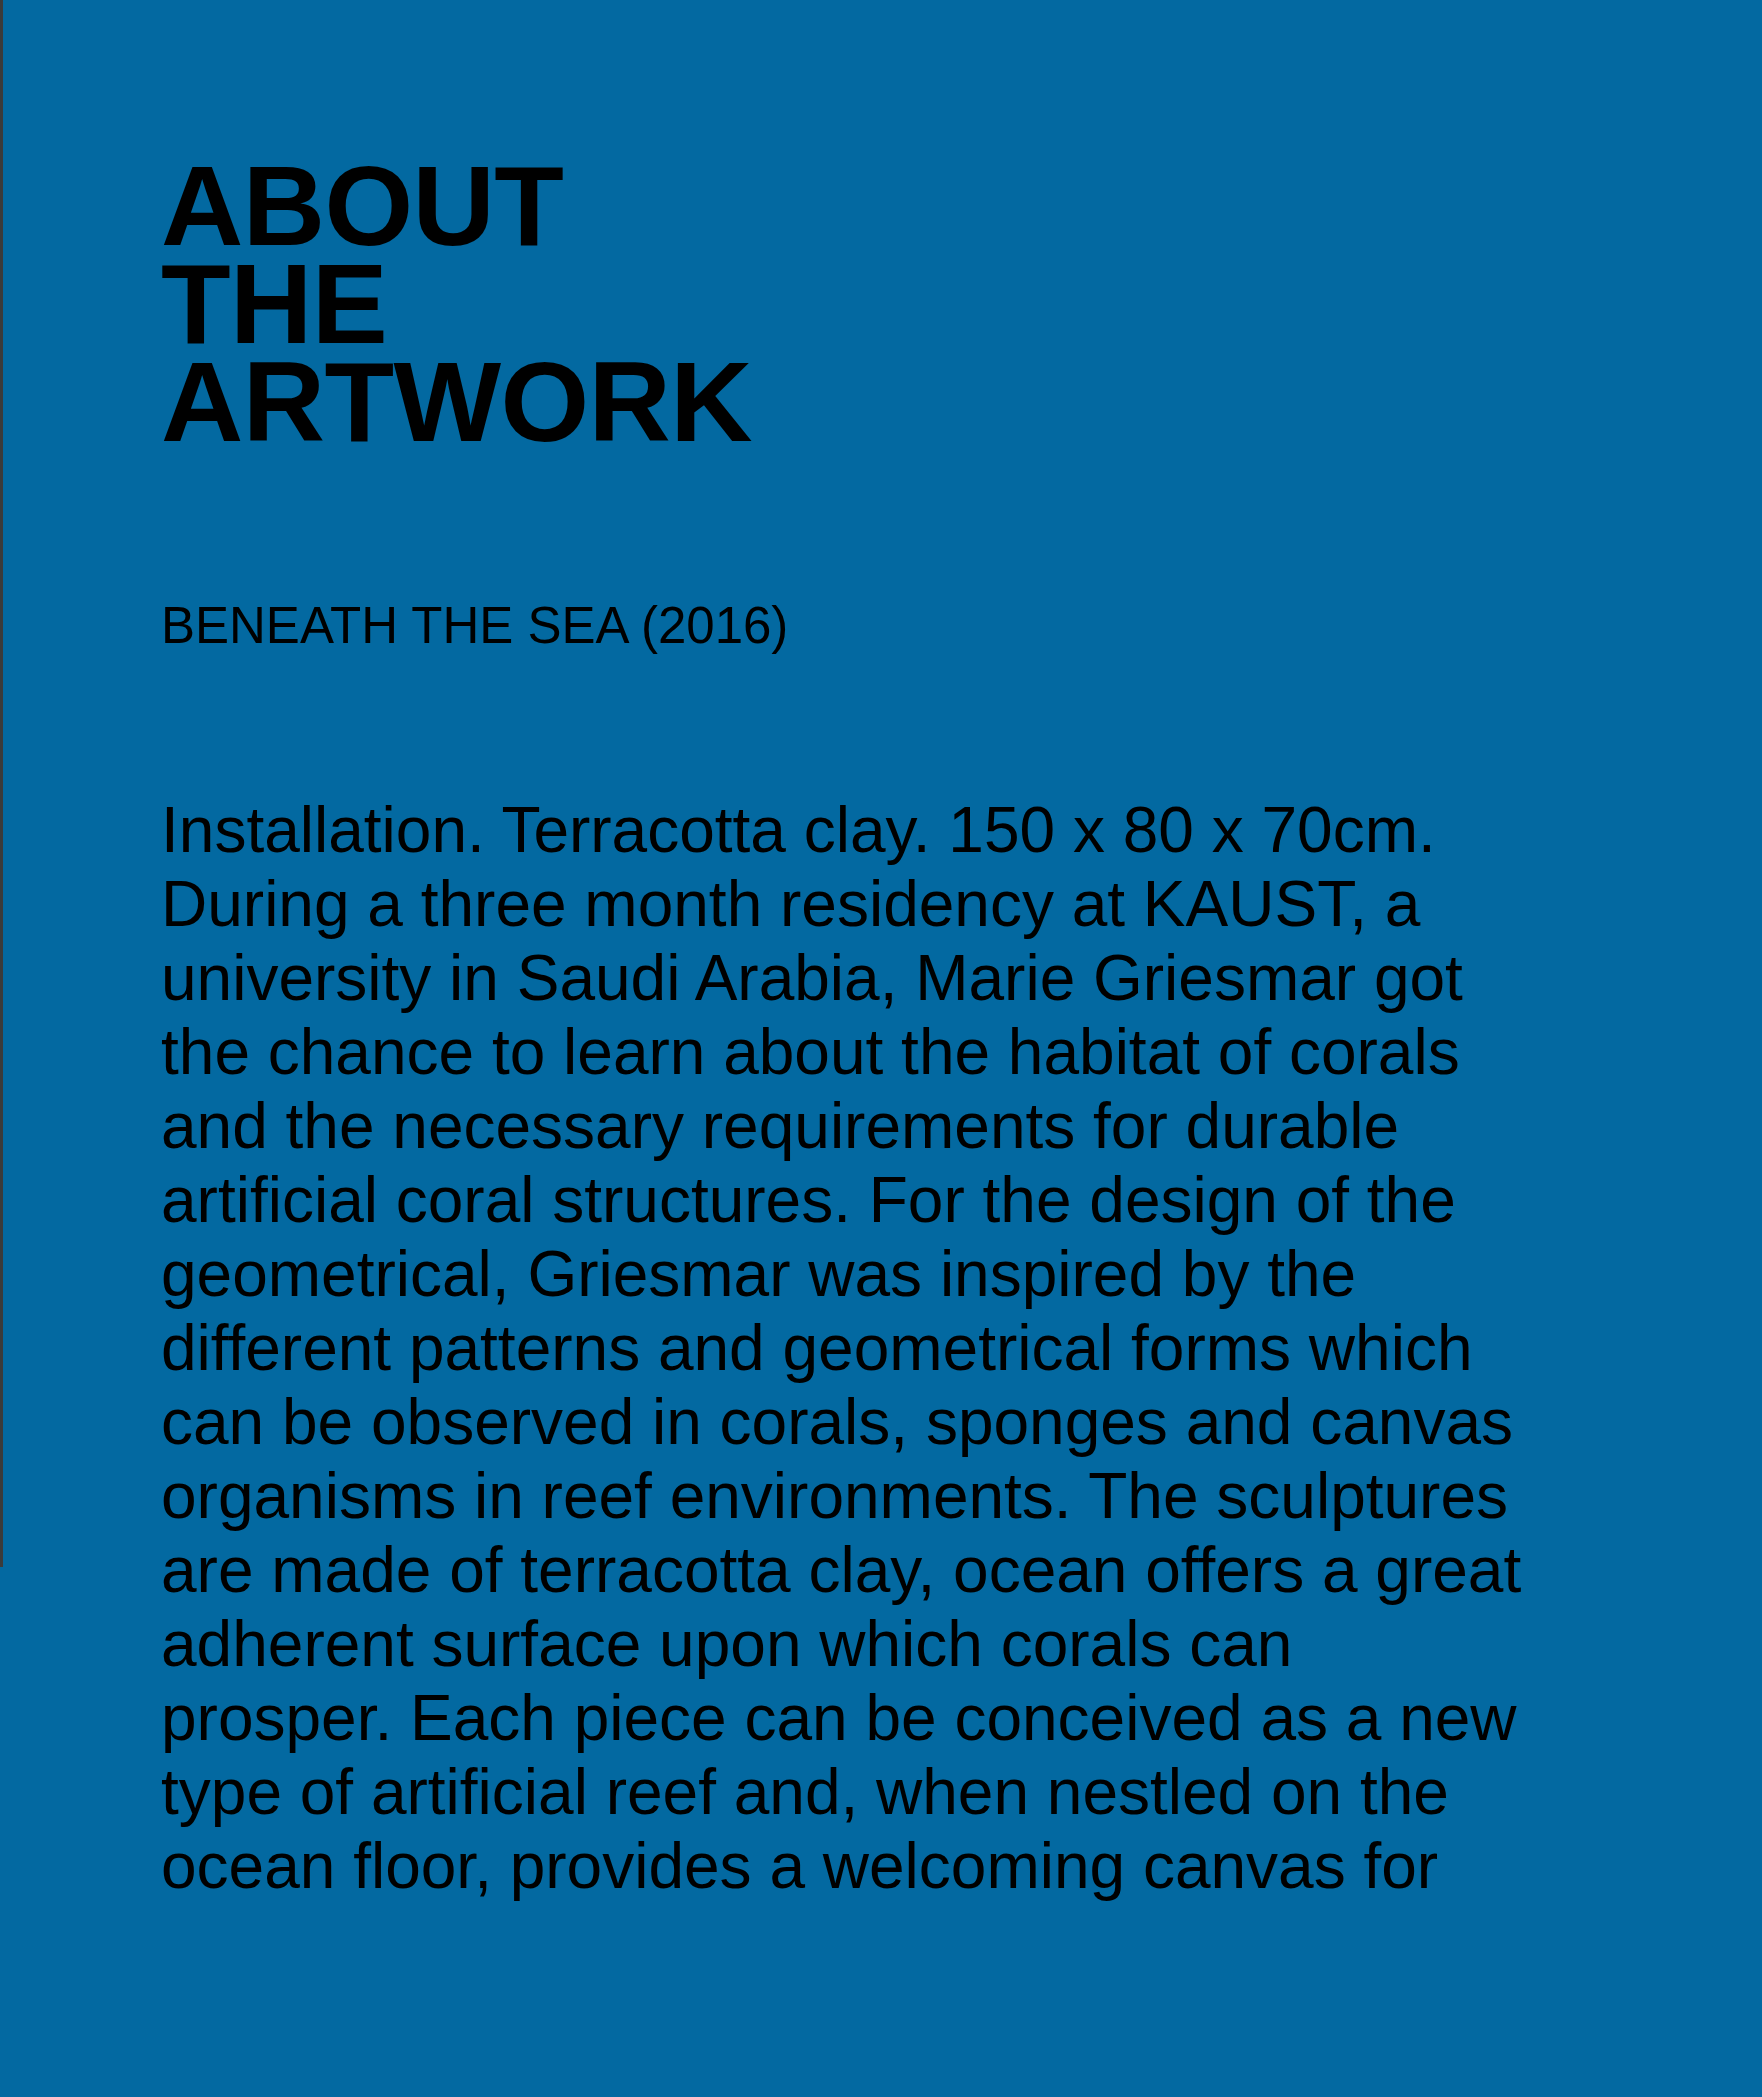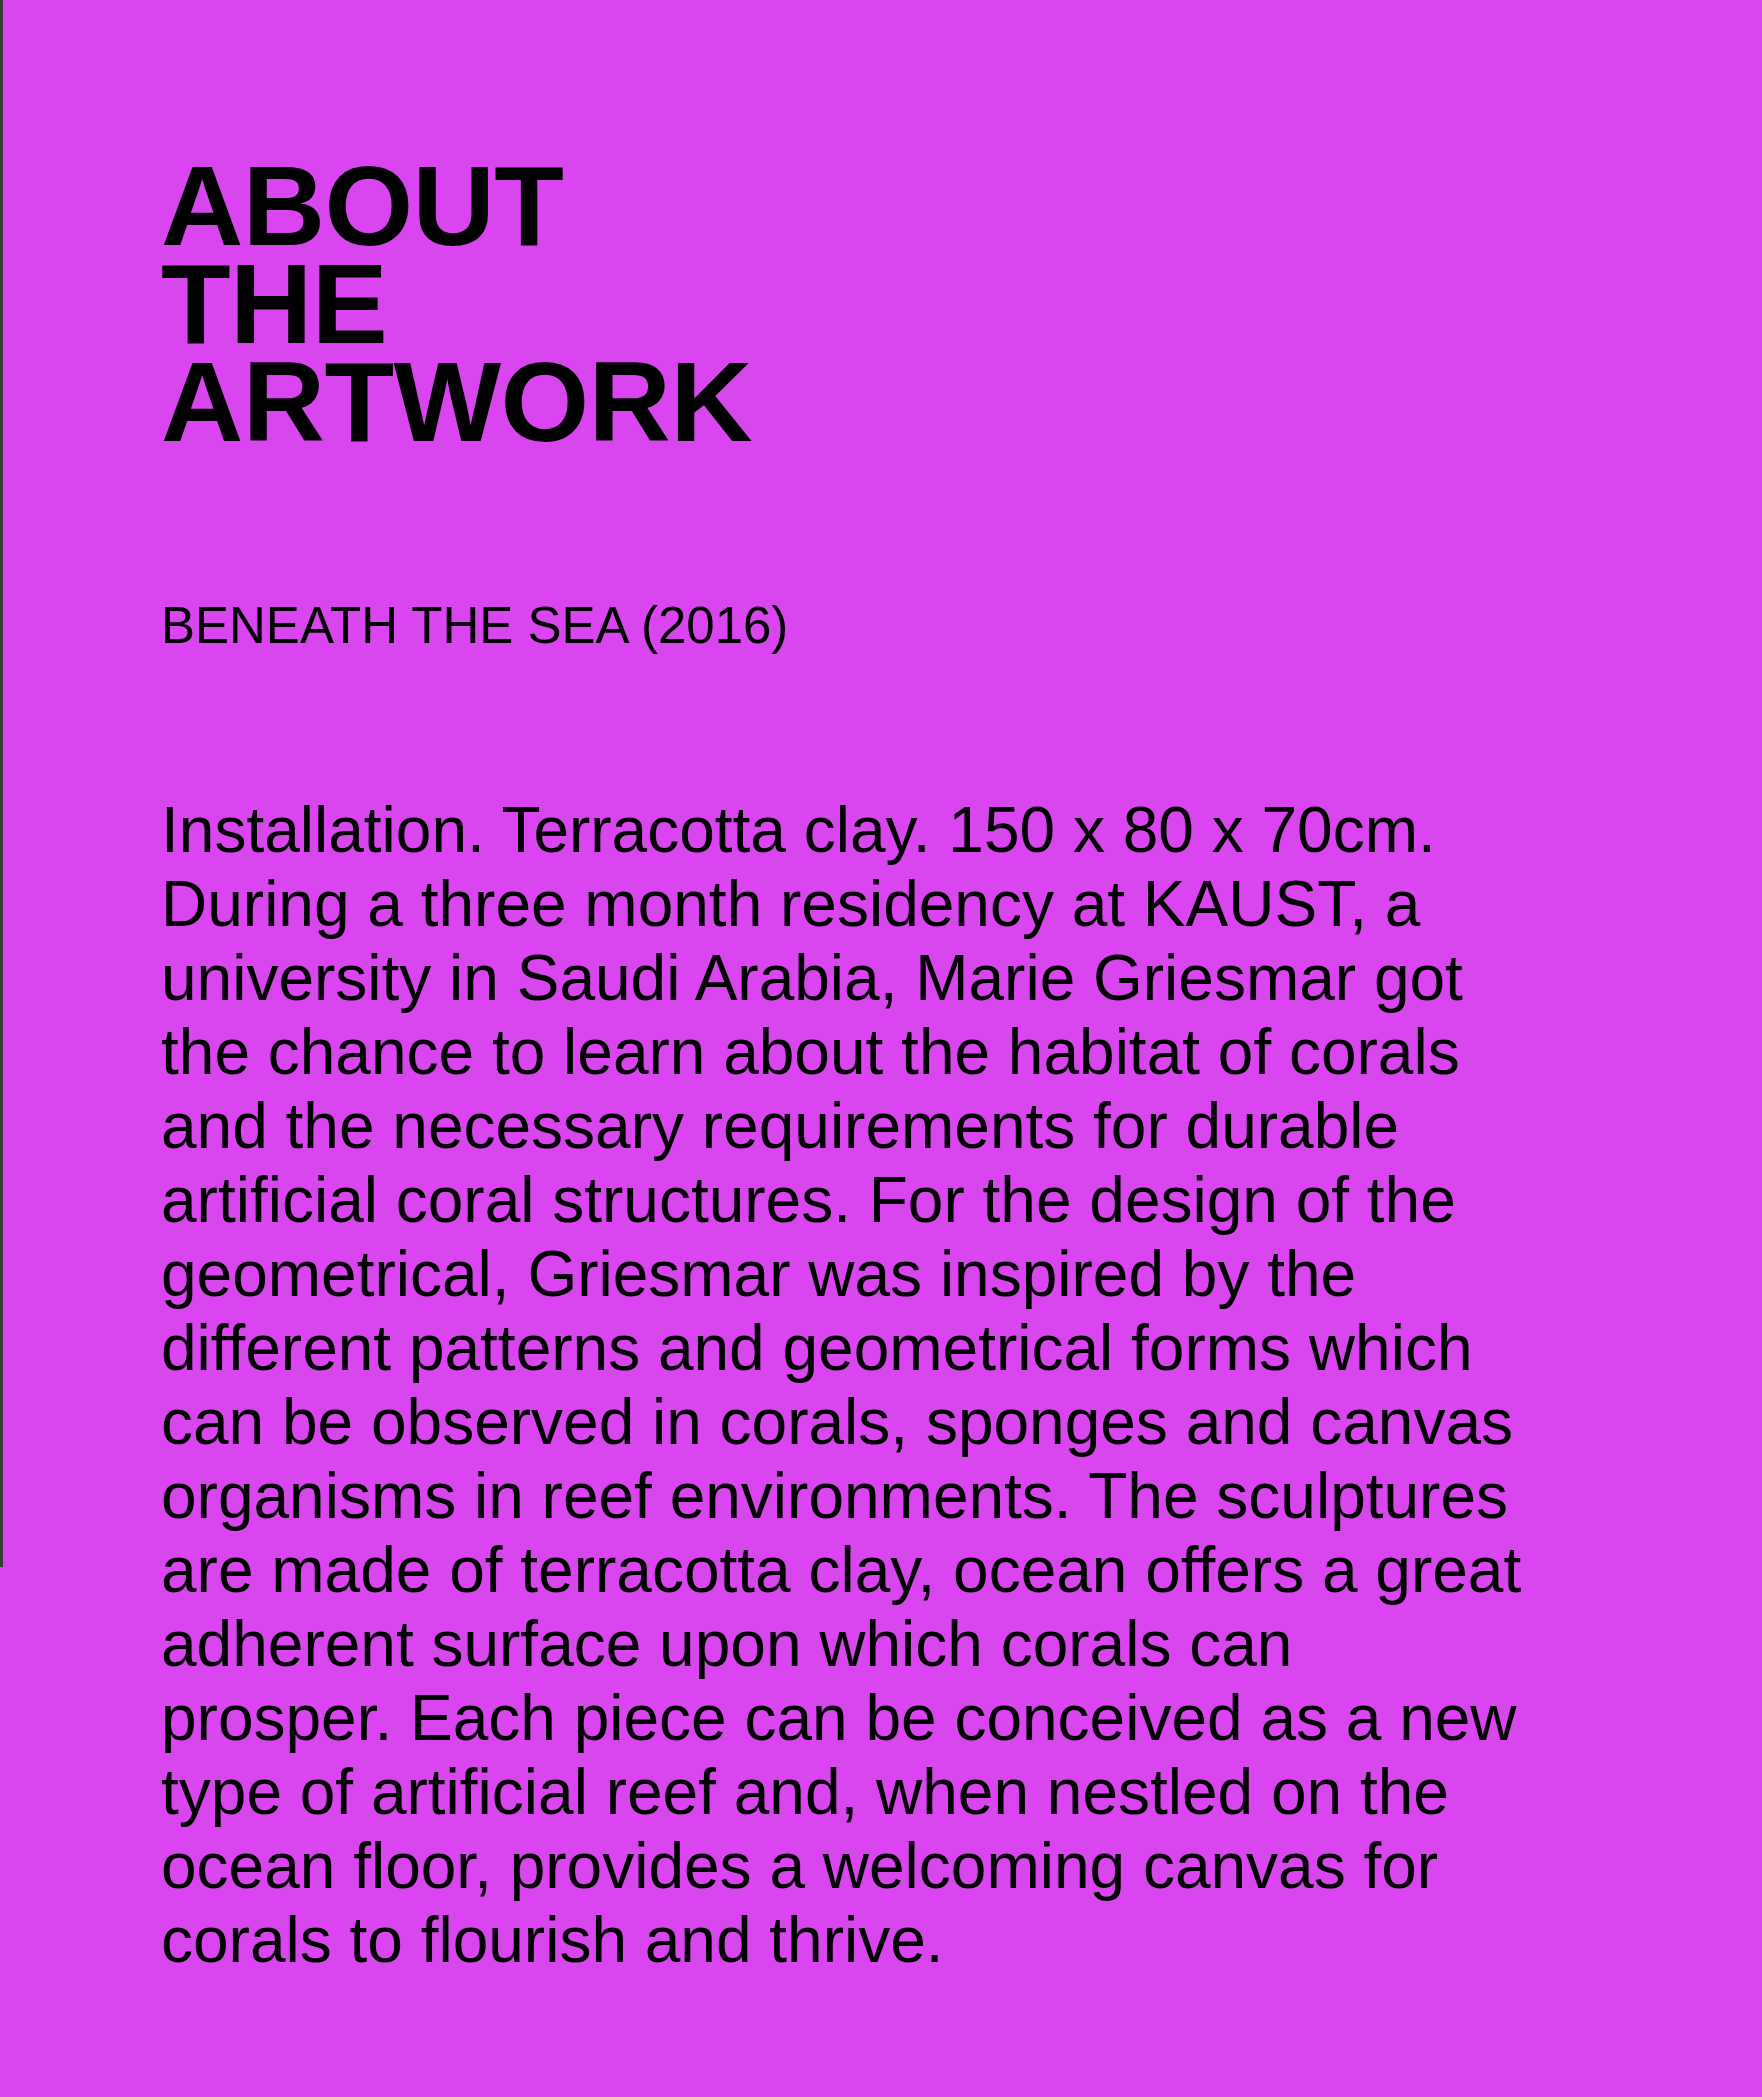--- a/index.html
+++ b/index.html
@@ -4,21 +4,21 @@
 <style>
   html, body {
     margin: 0;
     padding: 0;
     background: #ffffff;
   }
   .page {
     position: relative;
     width: 1762px;
     height: 2097px;
-    background: #d946ef;
+    background: #0369a1;
     overflow: hidden;
     font-family: "Liberation Sans", sans-serif;
     color: #000000;
   }
   .left-rule {
     position: absolute;
     left: 0;
     top: 0;
     width: 2.5px;
     height: 1567px;
@@ -83,17 +83,16 @@
       <div class="description-line">artificial coral structures. For the design of the</div>
       <div class="description-line">geometrical, Griesmar was inspired by the</div>
       <div class="description-line">different patterns and geometrical forms which</div>
       <div class="description-line">can be observed in corals, sponges and canvas</div>
       <div class="description-line">organisms in reef environments. The sculptures</div>
       <div class="description-line">are made of terracotta clay, ocean offers a great</div>
       <div class="description-line">adherent surface upon which corals can</div>
       <div class="description-line">prosper. Each piece can be conceived as a new</div>
       <div class="description-line">type of artificial reef and, when nestled on the</div>
       <div class="description-line">ocean floor, provides a welcoming canvas for</div>
-      <div class="description-line">corals to flourish and thrive.</div>
     </div>
 
 </div>
 
 
 </body></html>

